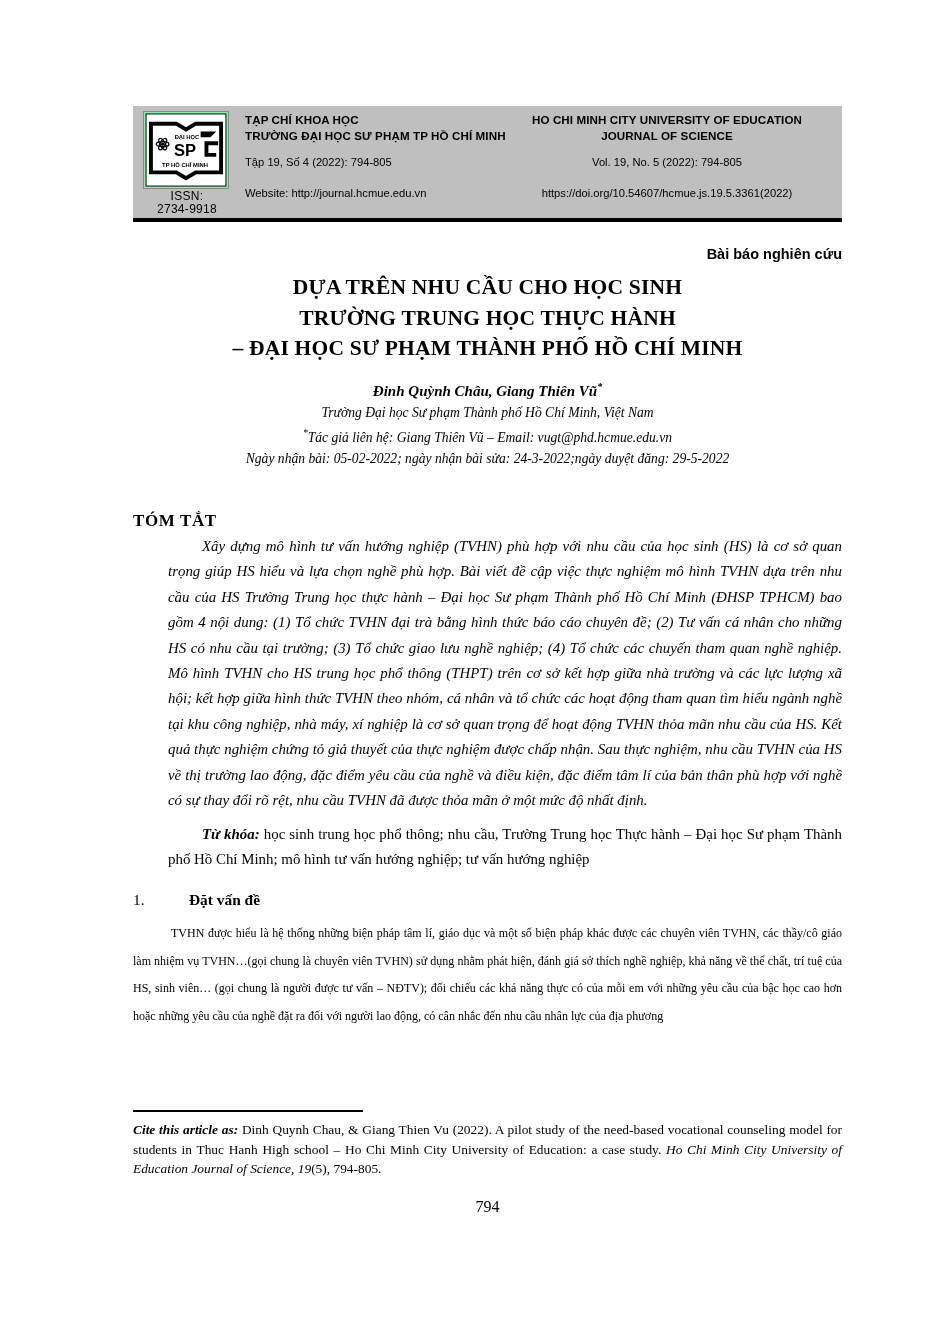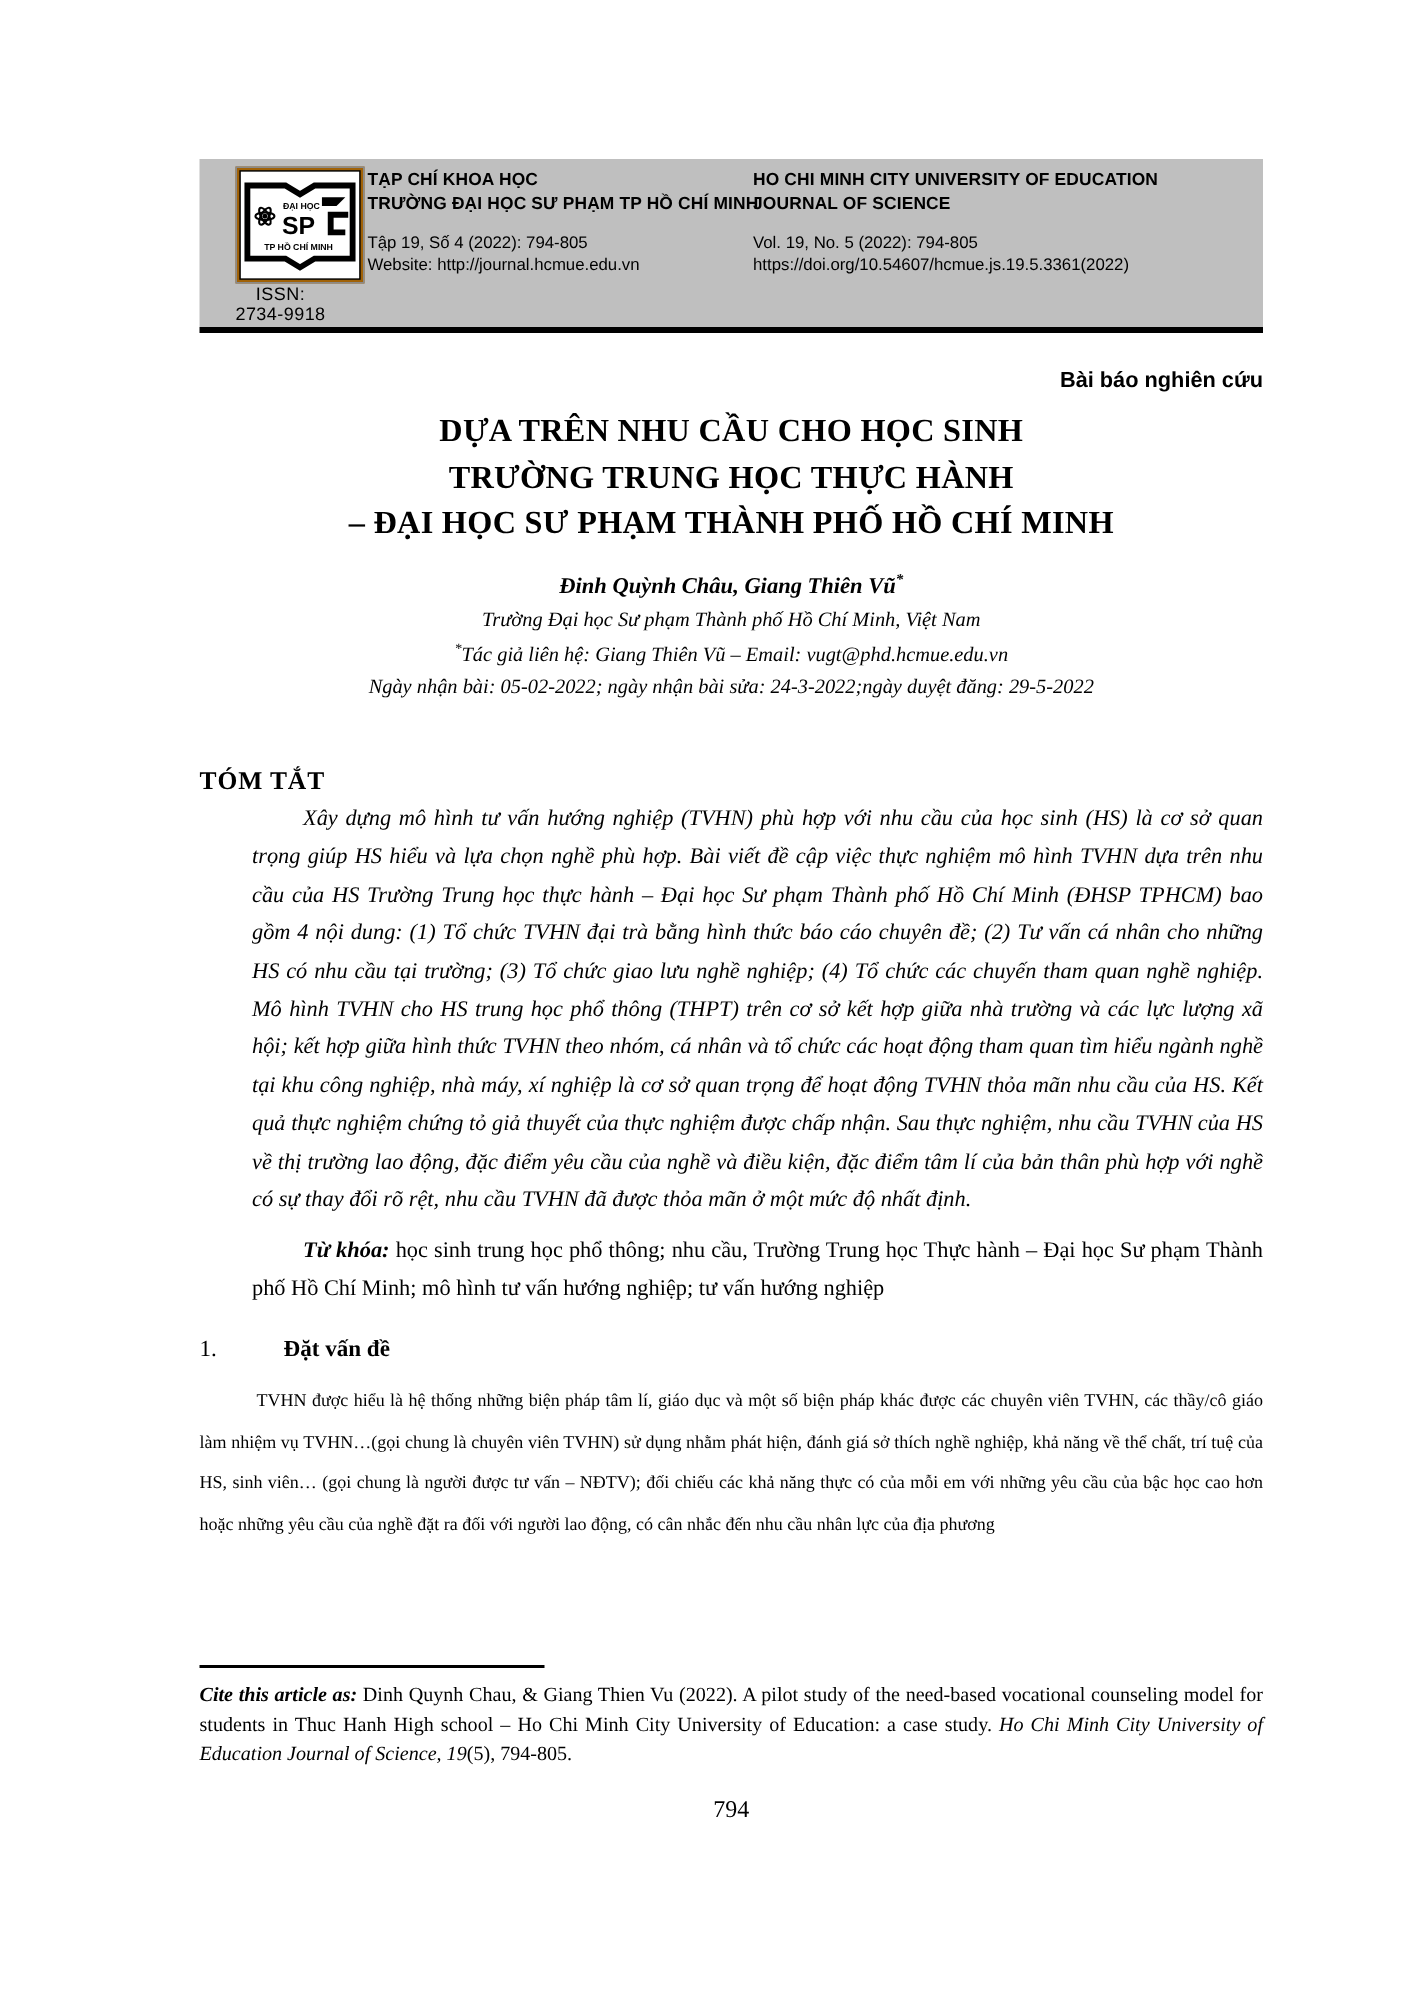--- a/index.html
+++ b/index.html
@@ -37,25 +37,25 @@
     position: absolute;
     left: 133px;
     top: 218px;
     width: 709px;
     height: 4px;
     background: #000000;
   }
 
   .logo-box {
     position: absolute;
-    left: 24px;
+    left: 10px;
     top: 5px;
     width: 86px;
     height: 78px;
-    background: #a16207;
+    background: #86efac;
     border: 1px solid #8a8a8a;
     box-sizing: border-box;
     text-align: center;
   }
   .logo-svg { display:block; width: 100%; height: 100%; }
 
   .issn-wrap {
     position: absolute;
     left: 4px;
     top: 84px;
@@ -72,40 +72,40 @@
     position: absolute;
     left: 112px;
     top: 6px;
     width: 290px;
   }
   .mh-right {
     position: absolute;
     right: 10px;
     top: 6px;
     width: 330px;
-    text-align: left;
+    text-align: center;
   }
   .mh-title {
     font-family: "Liberation Sans", sans-serif;
     font-weight: bold;
     font-size: 11.6px;
     line-height: 16px;
     letter-spacing: 0.1px;
   }
   .mh-sub {
     font-family: "Liberation Sans", sans-serif;
     font-size: 11.2px;
     line-height: 14px;
     margin-top: 11px;
   }
   .mh-sub2 {
     font-family: "Liberation Sans", sans-serif;
     font-size: 11.2px;
     line-height: 14px;
-    margin-top: 1px;
+    margin-top: 17px;
   }
 
   
   .article-type {
     position: absolute;
     left: 133px;
     top: 246px;
     width: 709px;
     text-align: right;
     font-family: "Liberation Sans", sans-serif;

